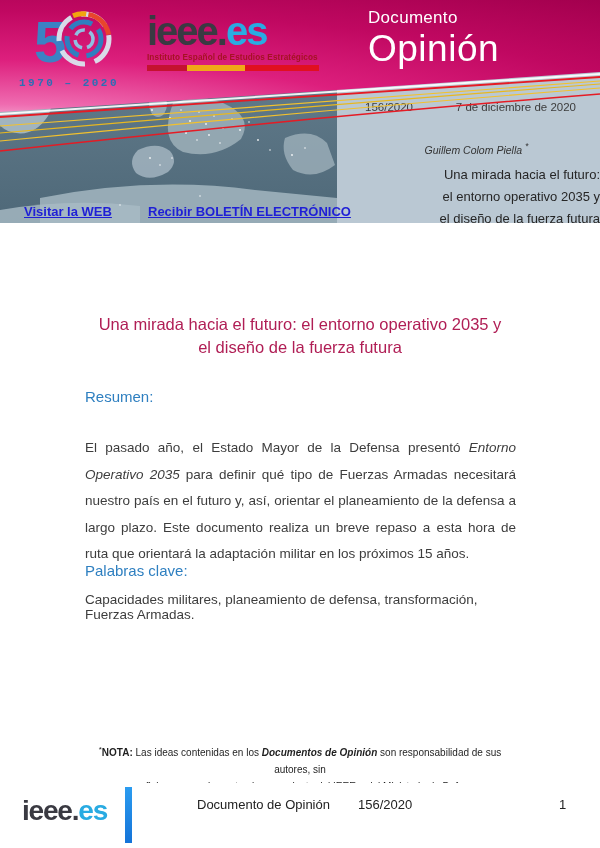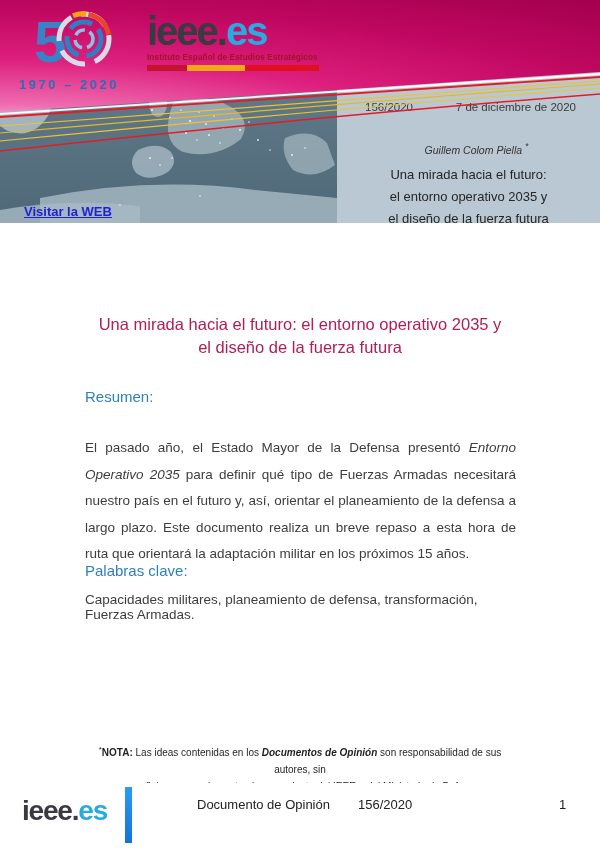--- a/index.html
+++ b/index.html
@@ -6,21 +6,21 @@
   body { background:#888; font-family:"Liberation Sans", sans-serif; }
   .page { position:relative; width:600px; height:848px; background:#ffffff; overflow:hidden; margin:0 auto; }
 
   
   .hero { position:absolute; top:0; left:0; width:600px; height:223px; border-bottom:1px solid #e9e9ec; }
   .map-wrap { position:absolute; top:0; left:0; width:337px; height:223px; }
   .infobox { position:absolute; top:0; left:337px; width:263px; height:223px; background:#bac8d3; }
   .hero-curves { position:absolute; top:0; left:0; width:600px; height:223px; pointer-events:none; }
 
   .logo50 { position:absolute; top:6px; left:16px; width:106px; text-align:center; }
-  .logo50 .years { margin-top:1px; font-size:13px; font-weight:bold; letter-spacing:2.5px; color:#2b6fb5; white-space:nowrap; }
+  .logo50 .years { margin-top:1px; font-size:11px; font-weight:bold; letter-spacing:2.5px; color:#2b6fb5; white-space:nowrap;font-family:Liberation Mono, monospace; }
 
   .ieee-logo { position:absolute; top:10px; left:147px; width:176px; }
   .ieee-text { font-size:40px; font-weight:bold; letter-spacing:-2px; line-height:42px; color:#3a3a42; }
   .ieee-text .es { color:#29abe2; }
   .ieee-sub { margin-top:1px; font-size:8.2px; color:#a51224; white-space:nowrap; letter-spacing:0.1px;font-weight:bold; }
   .stripe { margin-top:3px; height:5.5px; width:172px;
             background:linear-gradient(to right,#c41230 0 23%,#f0a818 23% 57%,#e01020 57% 100%); }
 
   .doctype { position:absolute; top:8px; left:368px; color:#ffffff; }
   .dt1 { font-size:17px; letter-spacing:0.3px; }
@@ -28,21 +28,21 @@
 
   .hero-link { position:absolute; top:204px; font-size:13px; font-weight:bold; color:#1f1fd6;
                text-decoration:underline; white-space:nowrap; }
   .link-web { left:24px; }
   .link-boletin { left:148px; }
 
   .ib-meta { position:absolute; top:101px; left:0; width:100%; padding:0 24px 0 28px;
              display:flex; justify-content:space-between; font-size:11.5px; color:#3c3c3c; }
   .ib-author { position:absolute; top:141px; left:0; width:100%; text-align:center;
                font-size:10.5px; font-style:italic; color:#333;padding-left:16px; }
-  .ib-title { position:absolute; top:164px; left:0; width:100%; text-align:center;
+  .ib-title { position:absolute; top:164px; left:0; width:100%; text-align:right;
               font-size:13px; line-height:22px; color:#262626; }
 
   
   .content-title { position:absolute; top:313px; left:0; width:600px; text-align:center;
                    font-size:16.5px; line-height:23px; color:#b01e55; }
   .h-blue { position:absolute; left:85px; font-size:15px; color:#2e7fc0; }
   .h-resumen { top:388px; }
   .h-palabras { top:562px; }
   .p-resumen { position:absolute; top:435px; left:85px; width:431px; font-size:13.5px;
                line-height:26.5px; text-align:justify; color:#3d3d3d; }
@@ -164,22 +164,27 @@
       </svg>
       <div class="years">1970 – 2020</div>
     </div>
 
     <div class="ieee-logo">
       <div class="ieee-text"><span>ieee.</span><span class="es">es</span></div>
       <div class="ieee-sub">Instituto Español de Estudios Estratégicos</div>
       <div class="stripe"></div>
     </div>
 
+    <div class="doctype">
+      <div class="dt1">Documento</div>
+      <div class="dt2">Opinión</div>
+    </div>
 
     <a href="#" class="hero-link link-web">Visitar la WEB</a>
+    <a href="#" class="hero-link link-boletin">Recibir BOLETÍN ELECTRÓNICO</a>
   </div>
 
   <div class="content-title">
     <span>Una mirada hacia el futuro: el entorno operativo 2035 y</span><br>
     <span>el diseño de la fuerza futura</span>
   </div>
 
   <div class="h-blue h-resumen">Resumen:</div>
 
   <p class="p-resumen"><span>El pasado año, el Estado Mayor de la Defensa presentó </span><i>Entorno Operativo 2035</i><span> para definir qué tipo de Fuerzas Armadas necesitará nuestro país en el futuro y, así, orientar el planeamiento de la defensa a largo plazo. Este documento realiza un breve repaso a esta hora de ruta que orientará la adaptación militar en los próximos 15 años.</span></p>

